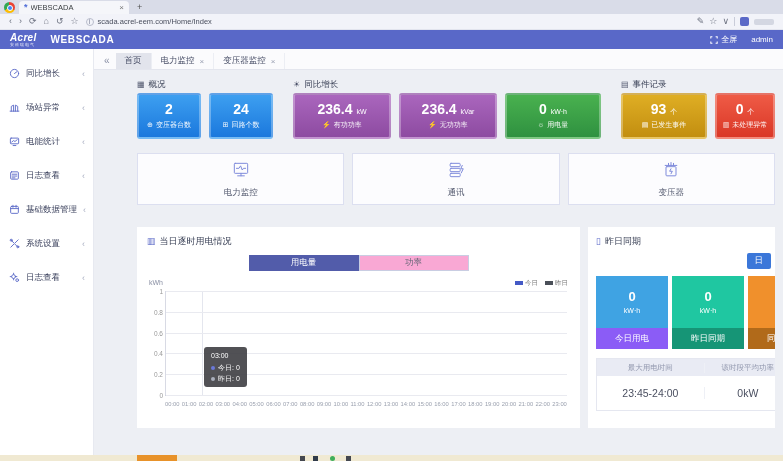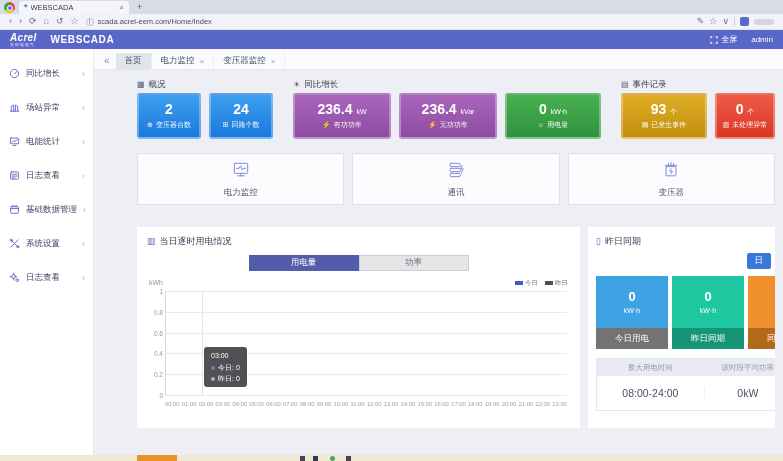--- a/index.html
+++ b/index.html
@@ -76,21 +76,21 @@
   .nav-card{flex:1;height:52px;background:#fcfcfe;border:1px solid #dcdff0;display:flex;flex-direction:column;align-items:center;justify-content:center;gap:3px;cursor:pointer;}
   .nav-card svg{width:20px;height:20px;}
   .nav-label{font-size:8.5px;color:#555b70;}
 
   
   .panels{display:flex;gap:8px;margin-top:22px;height:201px;}
   .panel-head{display:flex;align-items:center;gap:4px;font-size:9px;color:#3c4358;}
   .ph-icon{color:#5b69c7;font-size:9px;line-height:1;}
   .chart-panel{width:443px;background:#fff;padding:8px 10px;position:relative;flex:none;}
   .toggle{display:flex;justify-content:center;margin-top:7px;}
-  .tg{width:110px;height:16px;font-size:8.5px;display:flex;align-items:center;justify-content:center;border:1px solid #c9cde2;color:#667;background:#e5e5e5;cursor:pointer;}
+  .tg{width:110px;height:16px;font-size:8.5px;display:flex;align-items:center;justify-content:center;border:1px solid #c9cde2;color:#667;background:#f9a8d4;cursor:pointer;}
   .tg.active{background:#525caa;color:#fff;border-color:#525caa;}
   .chart-wrap{margin-top:10px;position:relative;height:126px;}
   .kwh{position:absolute;left:2px;top:-2px;font-size:7px;color:#8a90a4;}
   .legend{position:absolute;right:2px;top:-2px;display:flex;gap:7px;font-size:6.5px;color:#777;align-items:center;}
   .leg-sw{width:8px;height:4px;display:inline-block;margin-right:2px;}
   .plot{position:absolute;left:18px;right:3px;top:10px;bottom:11px;border-left:1px solid #d8dae4;border-bottom:1px solid #c9ccd8;}
   .gridline{position:absolute;left:0;right:0;border-top:1px solid #e9eaf0;}
   .ytick{position:absolute;right:100%;padding-right:3px;font-size:6.5px;color:#999;transform:translateY(-50%);}
   .vline{position:absolute;left:9%;top:0;bottom:0;border-left:1px solid #e4e6ee;}
   .xlabels{position:absolute;left:18px;right:3px;bottom:0;display:flex;justify-content:space-between;font-size:5.8px;color:#9aa0ae;white-space:nowrap;}
@@ -99,21 +99,21 @@
 
   .usage-panel{flex:1;background:#fff;padding:8px 0 8px 8px;min-width:0;overflow:hidden;}
   .u-toolbar{display:flex;justify-content:flex-end;margin:5px 4px 0 0;}
   .day-btn{background:#3b77d9;color:#fff;font-size:8.5px;padding:2px 8px;border-radius:2px;cursor:pointer;}
   .u-cards{display:flex;gap:4px;margin-top:7px;}
   .ucard{width:72px;flex:none;}
   .ucard-top{height:52px;display:flex;flex-direction:column;align-items:center;justify-content:center;color:#fff;}
   .uc-val{font-size:13px;font-weight:bold;line-height:1.1;}
   .uc-unit{font-size:7px;margin-top:2px;}
   .ucard-bot{height:21px;display:flex;align-items:center;justify-content:center;color:#fff;font-size:8.5px;white-space:nowrap;}
-  .uc1 .ucard-top{background:#3fa3e3;} .uc1 .ucard-bot{background:#737373;}
+  .uc1 .ucard-top{background:#3fa3e3;} .uc1 .ucard-bot{background:#8b5cf6;}
   .uc2 .ucard-top{background:#1fc7a1;} .uc2 .ucard-bot{background:#169576;}
   .uc3 .ucard-top{background:#f0902c;} .uc3 .ucard-bot{background:#b16a1a;}
   .u-table{margin:9px 0 0 0;border:1px solid #e5e7f0;width:196px;}
   .u-thead{display:flex;background:#e9ebf4;height:17px;align-items:center;}
   .u-th{font-size:7.5px;color:#9298ae;text-align:center;white-space:nowrap;overflow:hidden;}
   .u-tbody{display:flex;height:34px;align-items:center;background:#fff;}
   .u-td{font-size:10.5px;color:#4a4f60;text-align:center;white-space:nowrap;}
   .col1{width:55%;} .col2{width:45%;border-left:1px solid #eef0f6;}
 
   
@@ -432,21 +432,21 @@
     </div>
     <div class="ucard-bot">同比增长</div>
               </div>
             </div>
           <div class="u-table">
             <div class="u-thead">
               <div class="u-th col1">最大用电时间</div>
               <div class="u-th col2">该时段平均功率</div>
             </div>
             <div class="u-tbody">
-              <div class="u-td col1">08:00-24:00</div>
+              <div class="u-td col1">23:45-24:00</div>
               <div class="u-td col2">0kW</div>
             </div>
           </div>
         </div>
       </div>
     </div>
   </div>
 </div>
 
 <div class="taskbar">

